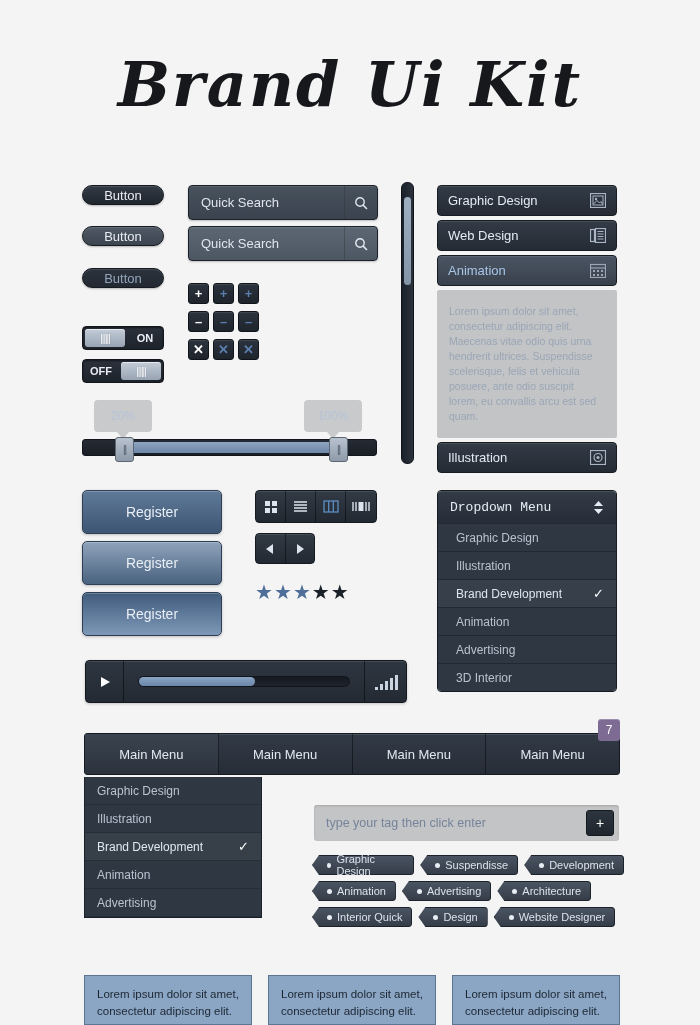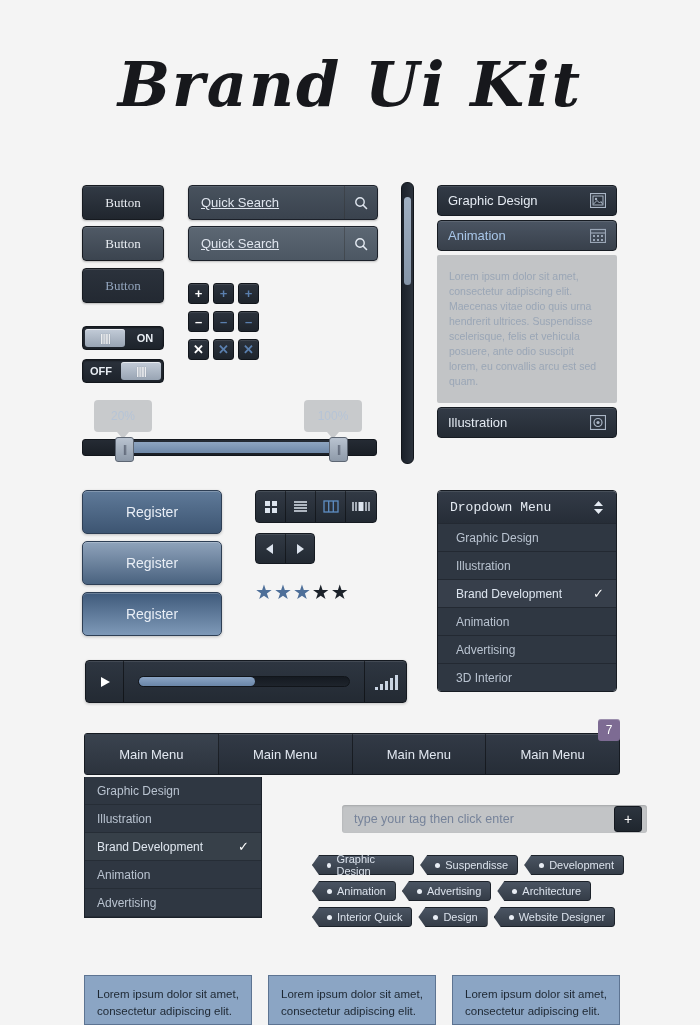--- a/index.html
+++ b/index.html
@@ -19,42 +19,41 @@
     font-family: "DejaVu Serif", serif;
     font-style: italic;
     font-weight: bold;
     font-size: 62px;
     letter-spacing: 2px;
     color: #17181c;
   }
 
   
   .btn {
-    position: absolute; width: 82px; height: 35px;
-    border-radius: 4px;
+    position: absolute; width: 82px; height: 20px;
+    border-radius: 13px;
     display: flex; align-items: center; justify-content: center;
     font-size: 13px; color: #e8ecf2;
     border: 1px solid #161a20;
     box-shadow: inset 0 1px 0 rgba(255,255,255,.12), 0 1px 2px rgba(0,0,0,.25);
-    font-family: Liberation Serif, serif;
   }
   #btn1 { left: 82px; top: 185px; background: linear-gradient(to bottom,#323a45,#20262e); }
   #btn2 { left: 82px; top: 226px; background: linear-gradient(to bottom,#505a66,#3b444f); }
   #btn3 { left: 82px; top: 268px; background: linear-gradient(to bottom,#2b323c,#232932); color: #93a5bd; }
 
   
   .search {
     position: absolute; left: 188px; width: 190px; height: 35px;
     border-radius: 4px; border: 1px solid #1b2029;
     display: flex; align-items: center;
     box-shadow: inset 0 1px 0 rgba(255,255,255,.10), 0 1px 2px rgba(0,0,0,.22);
   }
   #search1 { top: 185px; background: linear-gradient(to bottom,#48525e,#3a434e); }
   #search2 { top: 226px; background: linear-gradient(to bottom,#5c6773,#4c5763); }
-  .search .txt { flex: 1; padding-left: 12px; font-size: 13px; color: #dfe5ee; text-decoration: underline; }
+  .search .txt { flex: 1; padding-left: 12px; font-size: 13px; color: #dfe5ee; }
   .search .sep { width: 1px; align-self: stretch; background: rgba(0,0,0,.35);
                  border-right: 1px solid rgba(255,255,255,.08); }
   .search .mag { width: 32px; display: flex; align-items: center; justify-content: center; }
 
   
   .iconbtn {
     position: absolute; width: 21px; height: 21px; border-radius: 3px;
     display: flex; align-items: center; justify-content: center;
     font-size: 13px; font-weight: bold; line-height: 1;
     border: 1px solid #11151b;
@@ -221,23 +220,23 @@
 
   .submenu { position: absolute; left: 84px; top: 777px; width: 178px;
              border: 1px solid #1b212a; border-top: none; }
   .sm-item { height: 28px; display: flex; align-items: center; padding: 0 12px;
              font-size: 12px; color: #b9c3d0; background: #2f3742;
              border-bottom: 1px solid #262d36; }
   .sm-item.sel { background: #374049; color: #dfe6ef; }
   .sm-item .t { flex: 1; }
 
   
-  .taginput { position: absolute; left: 314px; top: 805px; width: 305px; height: 28px;
+  .taginput { position: absolute; left: 314px; top: 805px; width: 305px; height: 36px;
               background: #c2c4c6; border-radius: 3px; display: flex; align-items: center;
-              box-shadow: inset 0 1px 2px rgba(0,0,0,.15); margin-left: 28px; }
+              box-shadow: inset 0 1px 2px rgba(0,0,0,.15); }
   .taginput .ph { flex: 1; padding-left: 12px; font-size: 12.5px; color: #76839a; }
   .taginput .addbtn { width: 28px; height: 26px; margin-right: 5px; border-radius: 3px;
                       background: linear-gradient(to bottom,#2d353f,#1f262e);
                       color: #fff; font-size: 14px; display: flex;
                       align-items: center; justify-content: center; border: 1px solid #141920; }
 
   .tags { position: absolute; left: 312px; top: 855px; width: 312px; }
   .tagrow { display: flex; gap: 6px; margin-bottom: 6px; }
   .tag { height: 20px; display: flex; align-items: center; padding: 0 9px 0 14px;
          font-size: 11px; color: #dbe2ec; position: relative;
@@ -412,20 +411,35 @@
 
   <div class="accordion">
     <div class="acc-head">
       <span class="t">Graphic Design</span>
       <span>
         <svg width="16" height="15" viewBox="0 0 16 15">
             <rect x="0.5" y="0.5" width="15" height="14" fill="none" stroke="#aab6c6" stroke-width="1.2"></rect>
             <rect x="3" y="3" width="10" height="9" fill="none" stroke="#aab6c6" stroke-width="1"></rect>
             <circle cx="6" cy="6" r="1.2" fill="#aab6c6"></circle>
             <polyline points="3.5,11 7,7.5 9.5,10 11,8.5 12.5,11" fill="none" stroke="#aab6c6" stroke-width="1"></polyline>
+          </svg>
+      </span>
+    </div>
+    <div class="acc-head">
+      <span class="t">Web Design</span>
+      <span>
+        <svg width="16" height="15" viewBox="0 0 16 15">
+            <rect x="0.5" y="1.5" width="4" height="12" fill="none" stroke="#aab6c6" stroke-width="1.2"></rect>
+            <rect x="5.5" y="0.5" width="10" height="14" fill="none" stroke="#aab6c6" stroke-width="1.2"></rect>
+            <g stroke="#aab6c6" stroke-width="1">
+              <line x1="7.5" y1="3.5" x2="13.5" y2="3.5"></line>
+              <line x1="7.5" y1="6" x2="13.5" y2="6"></line>
+              <line x1="7.5" y1="8.5" x2="13.5" y2="8.5"></line>
+              <line x1="7.5" y1="11" x2="13.5" y2="11"></line>
+            </g>
           </svg>
       </span>
     </div>
     <div class="acc-head active">
       <span class="t">Animation</span>
       <span>
         <svg width="16" height="15" viewBox="0 0 16 15">
             <rect x="0.5" y="1.5" width="15" height="13" fill="none" stroke="#9aa6b6" stroke-width="1.2"></rect>
             <line x1="0.5" y1="5" x2="15.5" y2="5" stroke="#9aa6b6" stroke-width="1.2"></line>
             <g fill="#9aa6b6">

